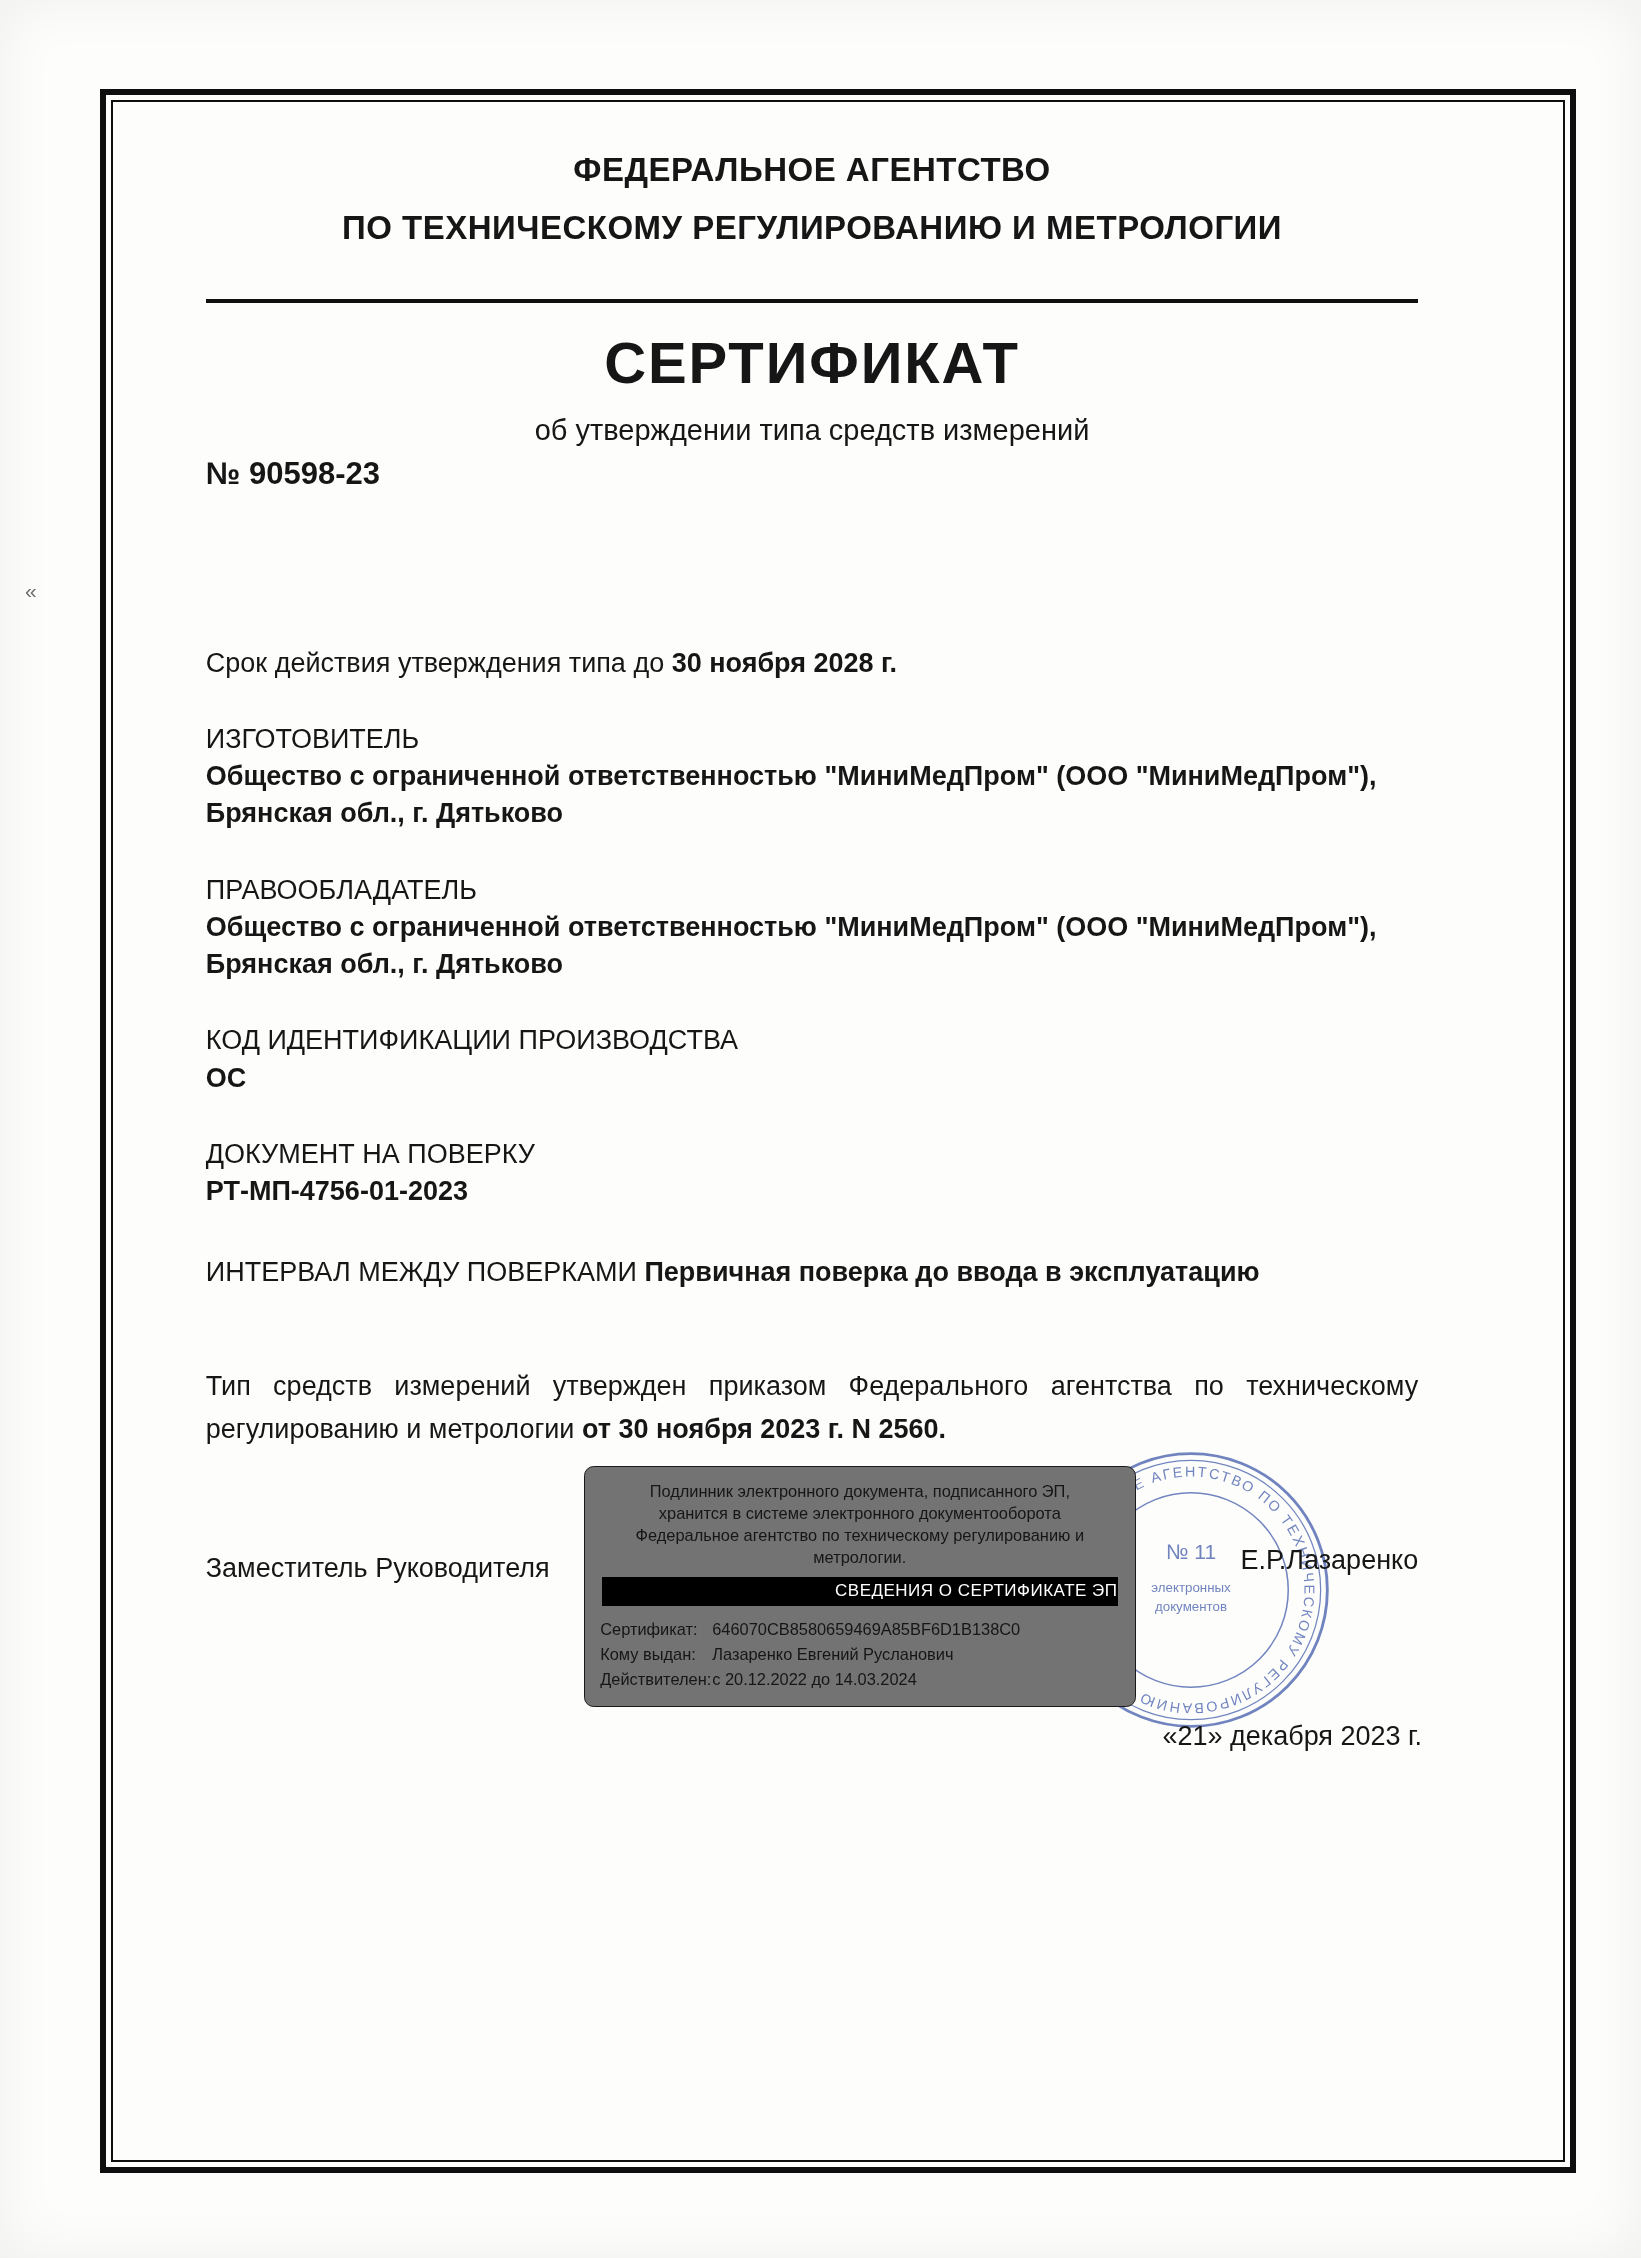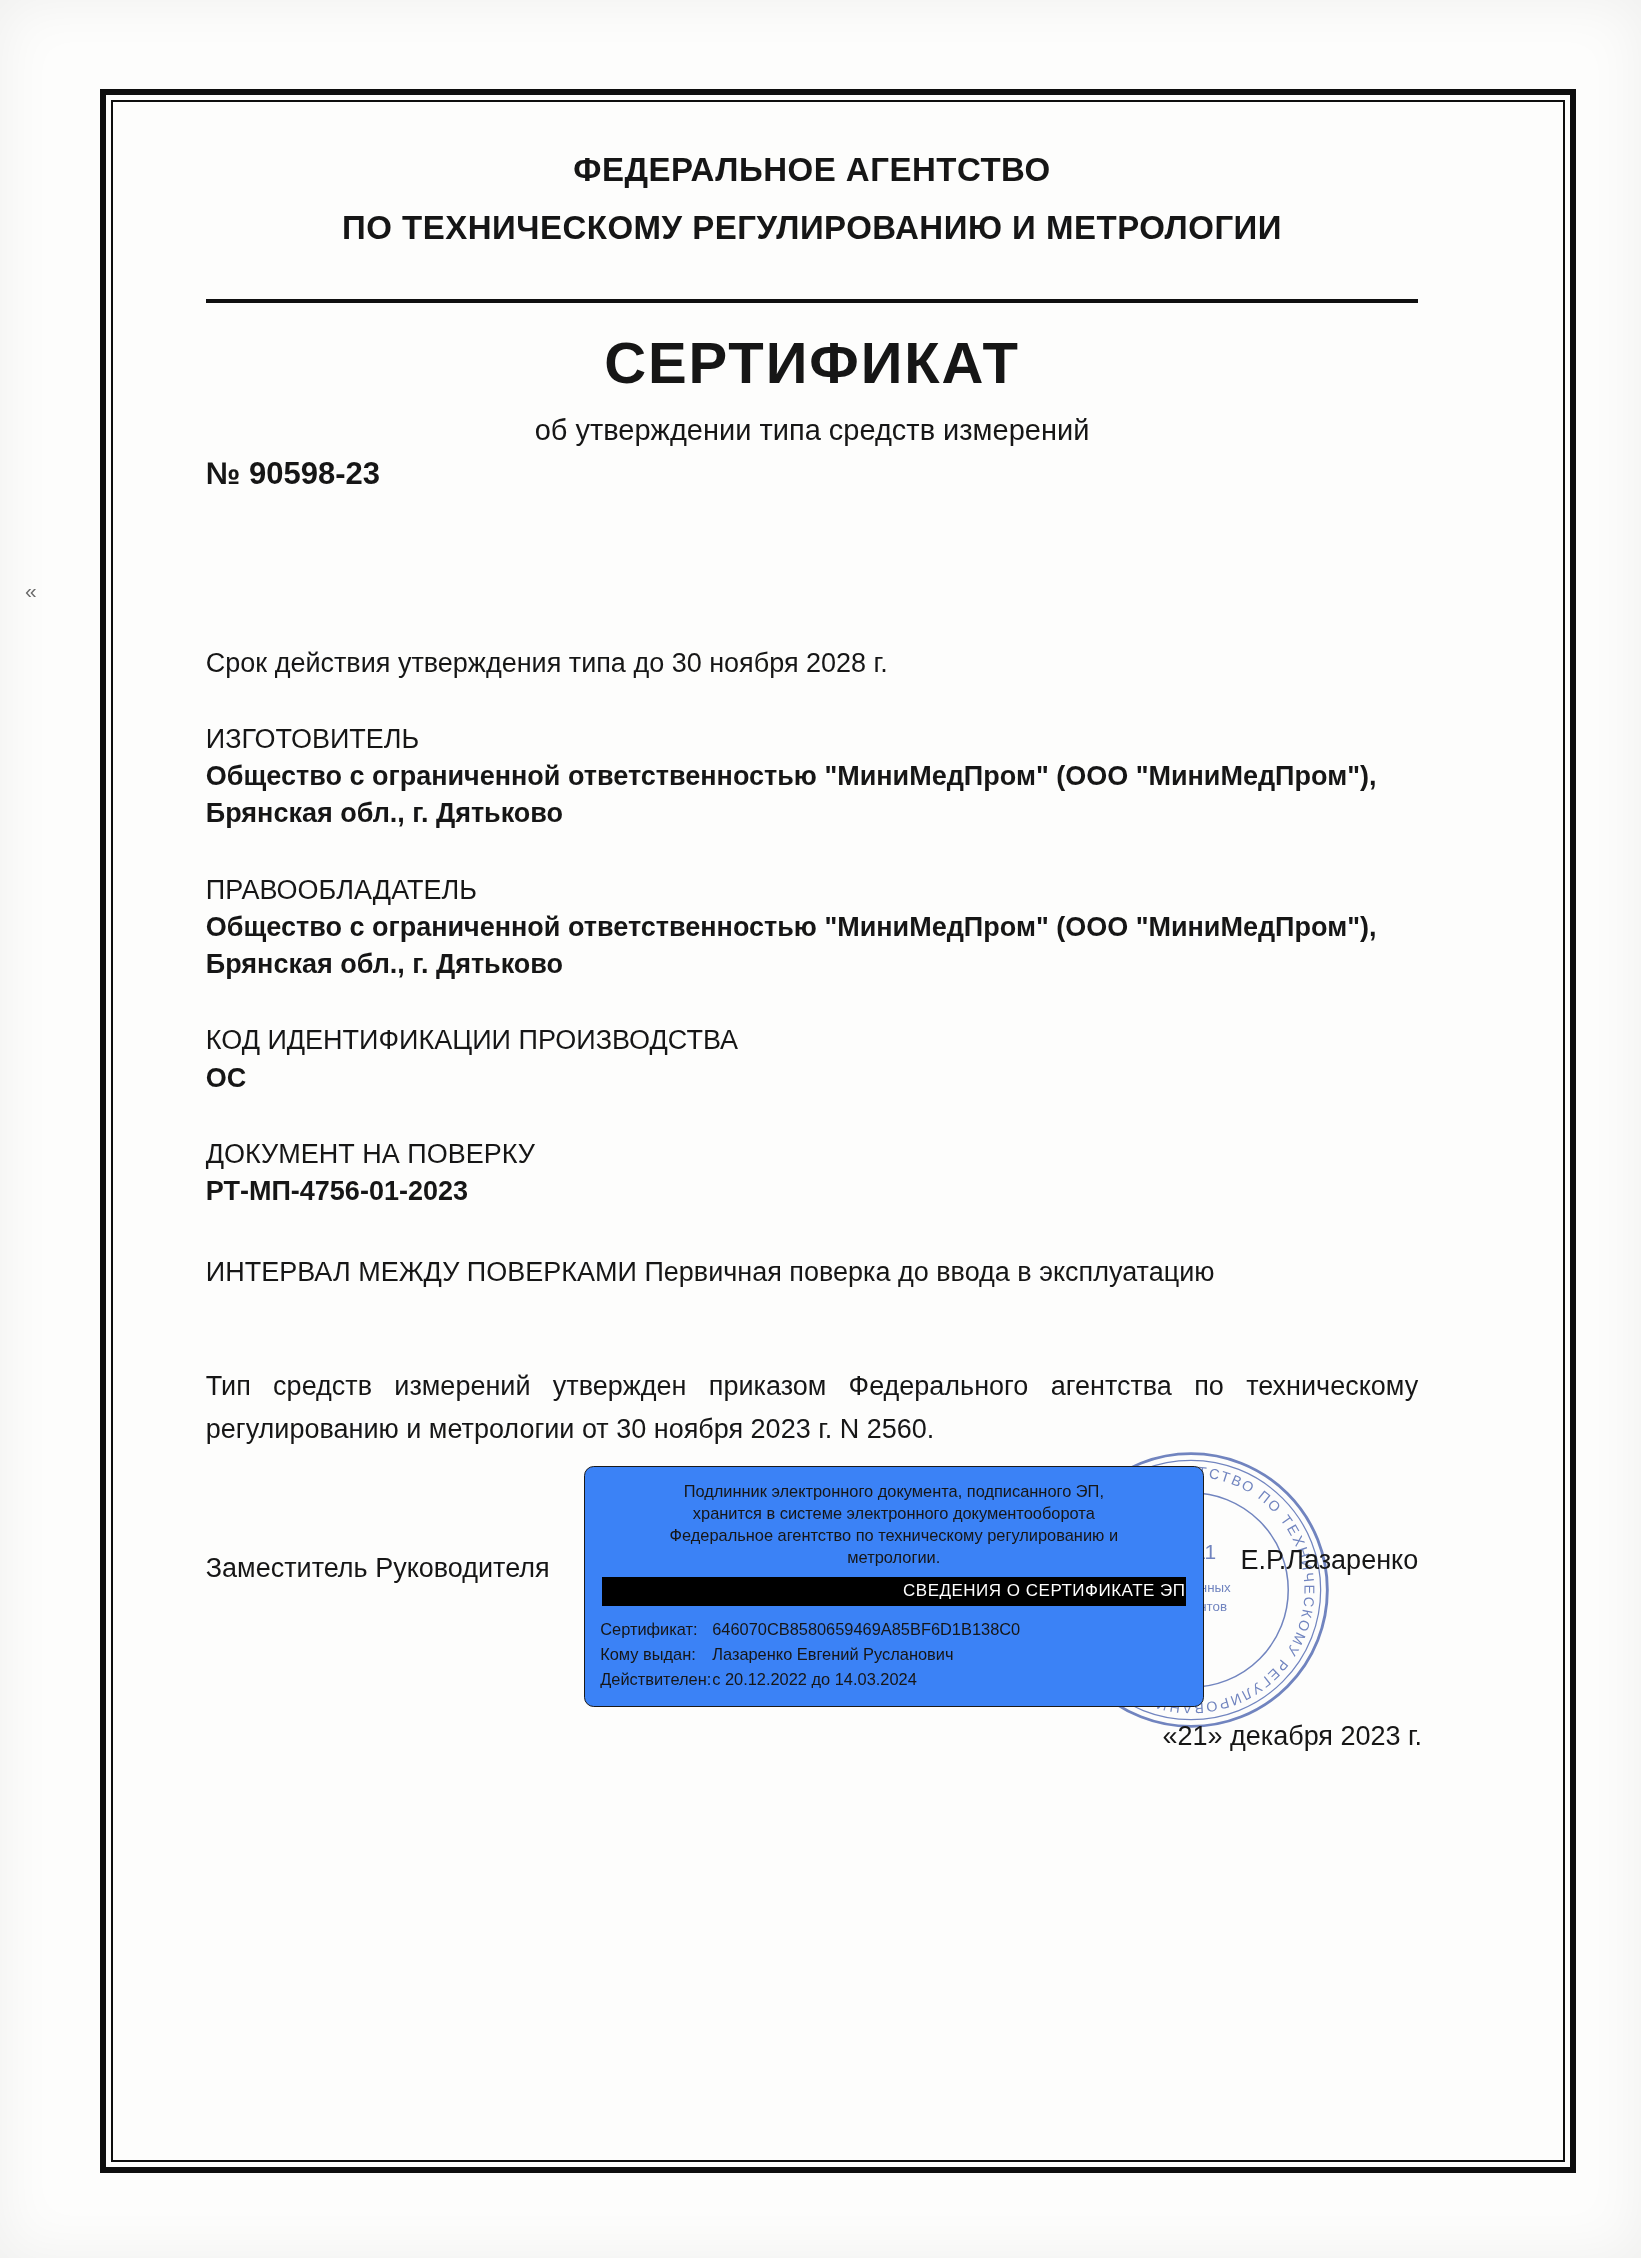--- a/index.html
+++ b/index.html
@@ -81,21 +81,21 @@
   .validity { margin-top: 153px; }
   .section { margin-top: 39px; }
   .section .label { }
   .section .value { font-weight: bold; }
   .interval { margin-top: 44px; }
   .order {
     margin-top: 73px;
     text-align: justify;
     line-height: 1.6;
   }
-  b { font-weight: normal; }
+  b { font-weight: bold; }
 
   .signature-area {
     position: relative;
     margin-top: 13.5px;
     height: 406px;
   }
   .sig-left {
     position: absolute;
     left: 0;
     top: 89px;
@@ -124,22 +124,22 @@
     width: 286px;
     height: 286px;
     opacity: 0.78;
     z-index: 0;
   }
 
   .esign-box {
     position: absolute;
     left: 378px;
     top: 1.9px;
-    width: 620px;
-    background: #3b82f6;
+    width: 552px;
+    background: #737373;
     border: 1.9px solid #1a1a1a;
     border-radius: 9.7px;
     padding: 12.6px 15.4px 14.5px;
     z-index: 2;
   }
   .esign-notice {
     text-align: center;
     font-size: 16.4px;
     line-height: 1.35;
   }

